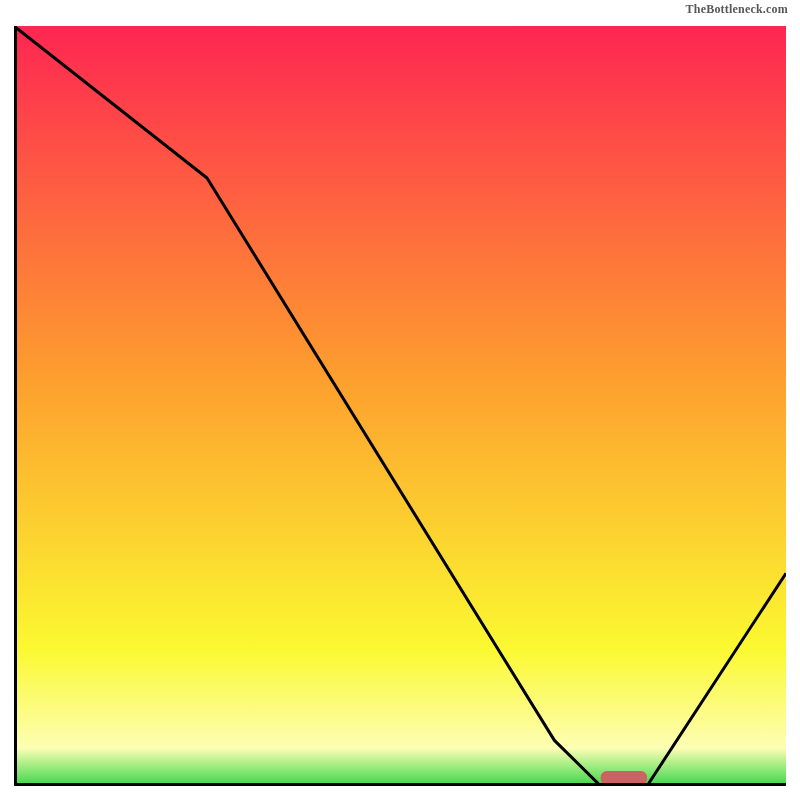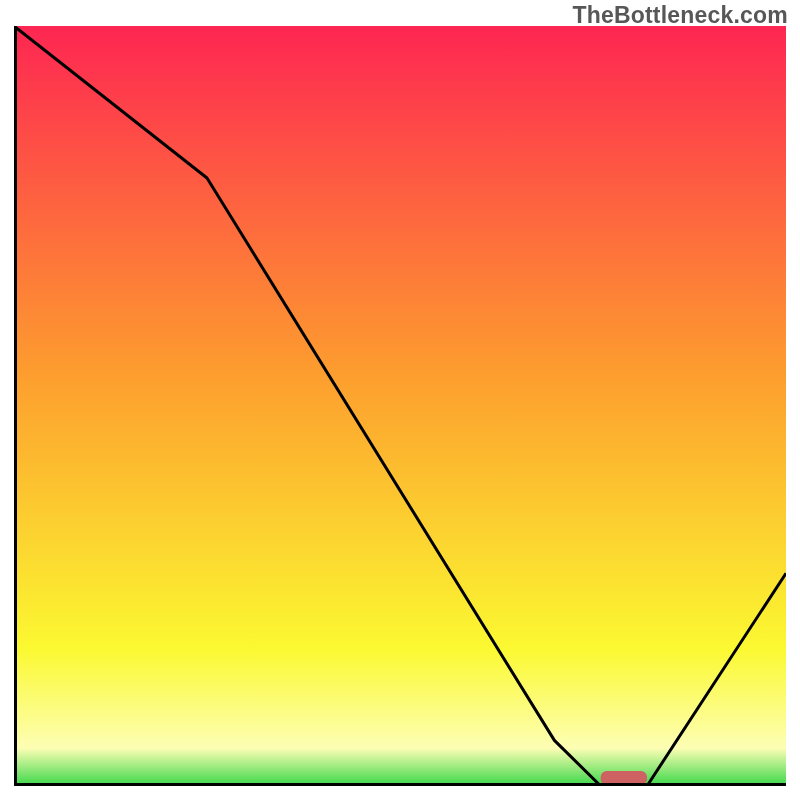--- a/index.html
+++ b/index.html
@@ -15,25 +15,25 @@
     position: relative;
     width: 800px;
     height: 800px;
     background: #ffffff;
     box-sizing: border-box;
   }
   .watermark {
     position: absolute;
     top: 2px;
     right: 12px;
-    font-size: 23px;
+    font-size: 12px;
     font-weight: 600;
     color: #575757;
     letter-spacing: 0.2px;
-    font-family: Liberation Sans, sans-serif;
+    font-family: Liberation Serif, serif;
     z-index: 20;
     user-select: none;
   }
   .plot-frame {
     position: absolute;
     left: 14px;
     top: 26px;
     width: 772px;
     height: 760px;
     border: 3px solid #000000;

